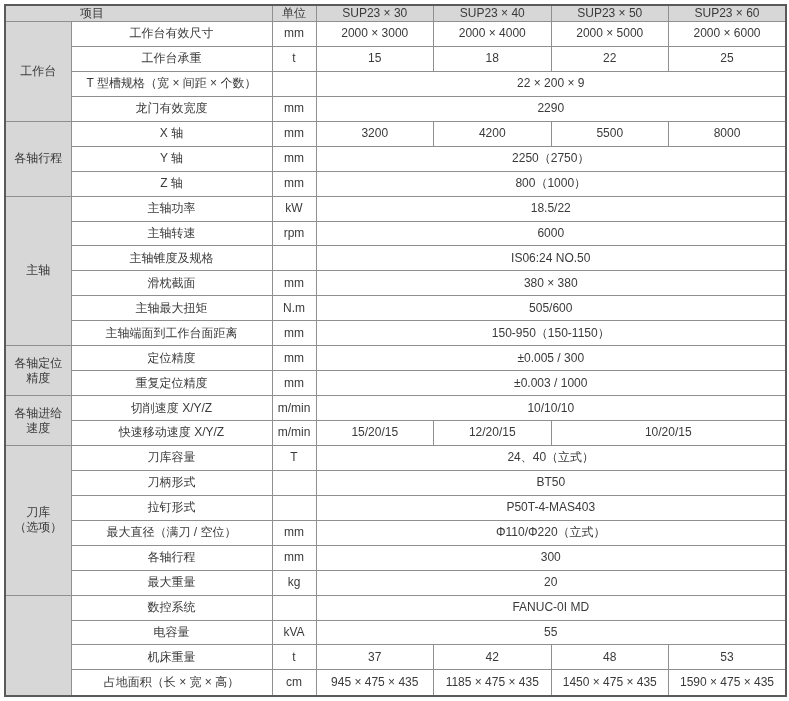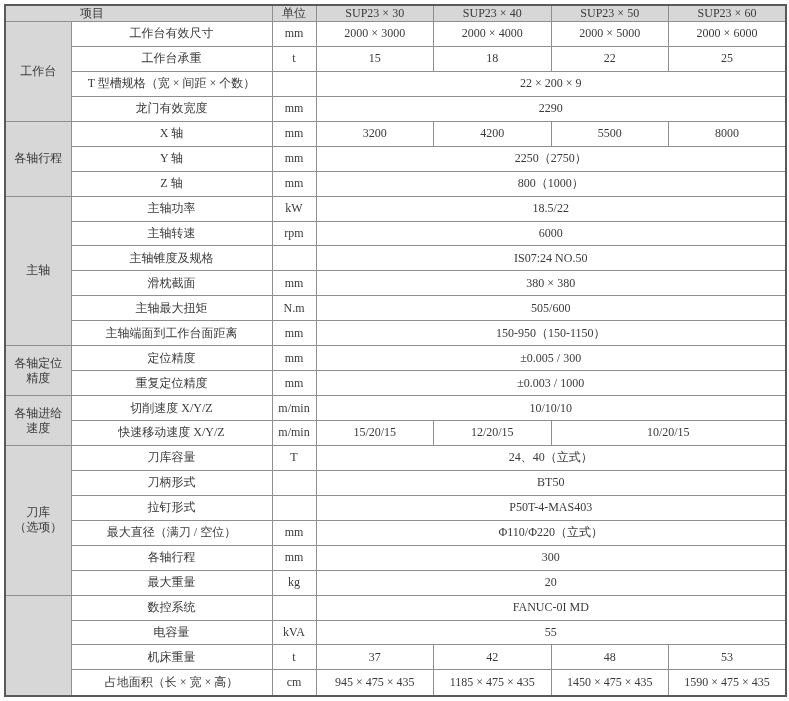--- a/index.html
+++ b/index.html
@@ -11,21 +11,21 @@
     --cell-bg:#ffffff;
   }
   *{ box-sizing:border-box; }
   html,body{ margin:0; padding:0; }
   body{
     width:789px; height:701px;
     background:#ffffff;
     font-family:"Liberation Sans","DejaVu Sans",sans-serif;
     color:var(--text);
   }
-  .spec-wrap{ padding:4px;font-family:Liberation Serif, serif; }
+  .spec-wrap{ padding:4px; }
   table.spec{
     border-collapse:collapse;
     table-layout:fixed;
     width:781px;
     height:693px;
     border:2px solid var(--frame);
     background:var(--cell-bg);
   }
   table.spec th, table.spec td{
     border:1px solid var(--grid);
@@ -136,21 +136,21 @@
           <td class="val-cell" colspan="4">18.5/22</td>
         </tr>
         <tr>
           <td class="item-cell">主轴转速</td>
           <td class="unit-cell">rpm</td>
           <td class="val-cell" colspan="4">6000</td>
         </tr>
         <tr>
           <td class="item-cell">主轴锥度及规格</td>
           <td class="unit-cell"></td>
-          <td class="val-cell" colspan="4">IS07:24  NO.50</td>
+          <td class="val-cell" colspan="4">IS06:24  NO.50</td>
         </tr>
         <tr>
           <td class="item-cell">滑枕截面</td>
           <td class="unit-cell">mm</td>
           <td class="val-cell" colspan="4">380 × 380</td>
         </tr>
         <tr>
           <td class="item-cell">主轴最大扭矩</td>
           <td class="unit-cell">N.m</td>
           <td class="val-cell" colspan="4">505/600</td>

